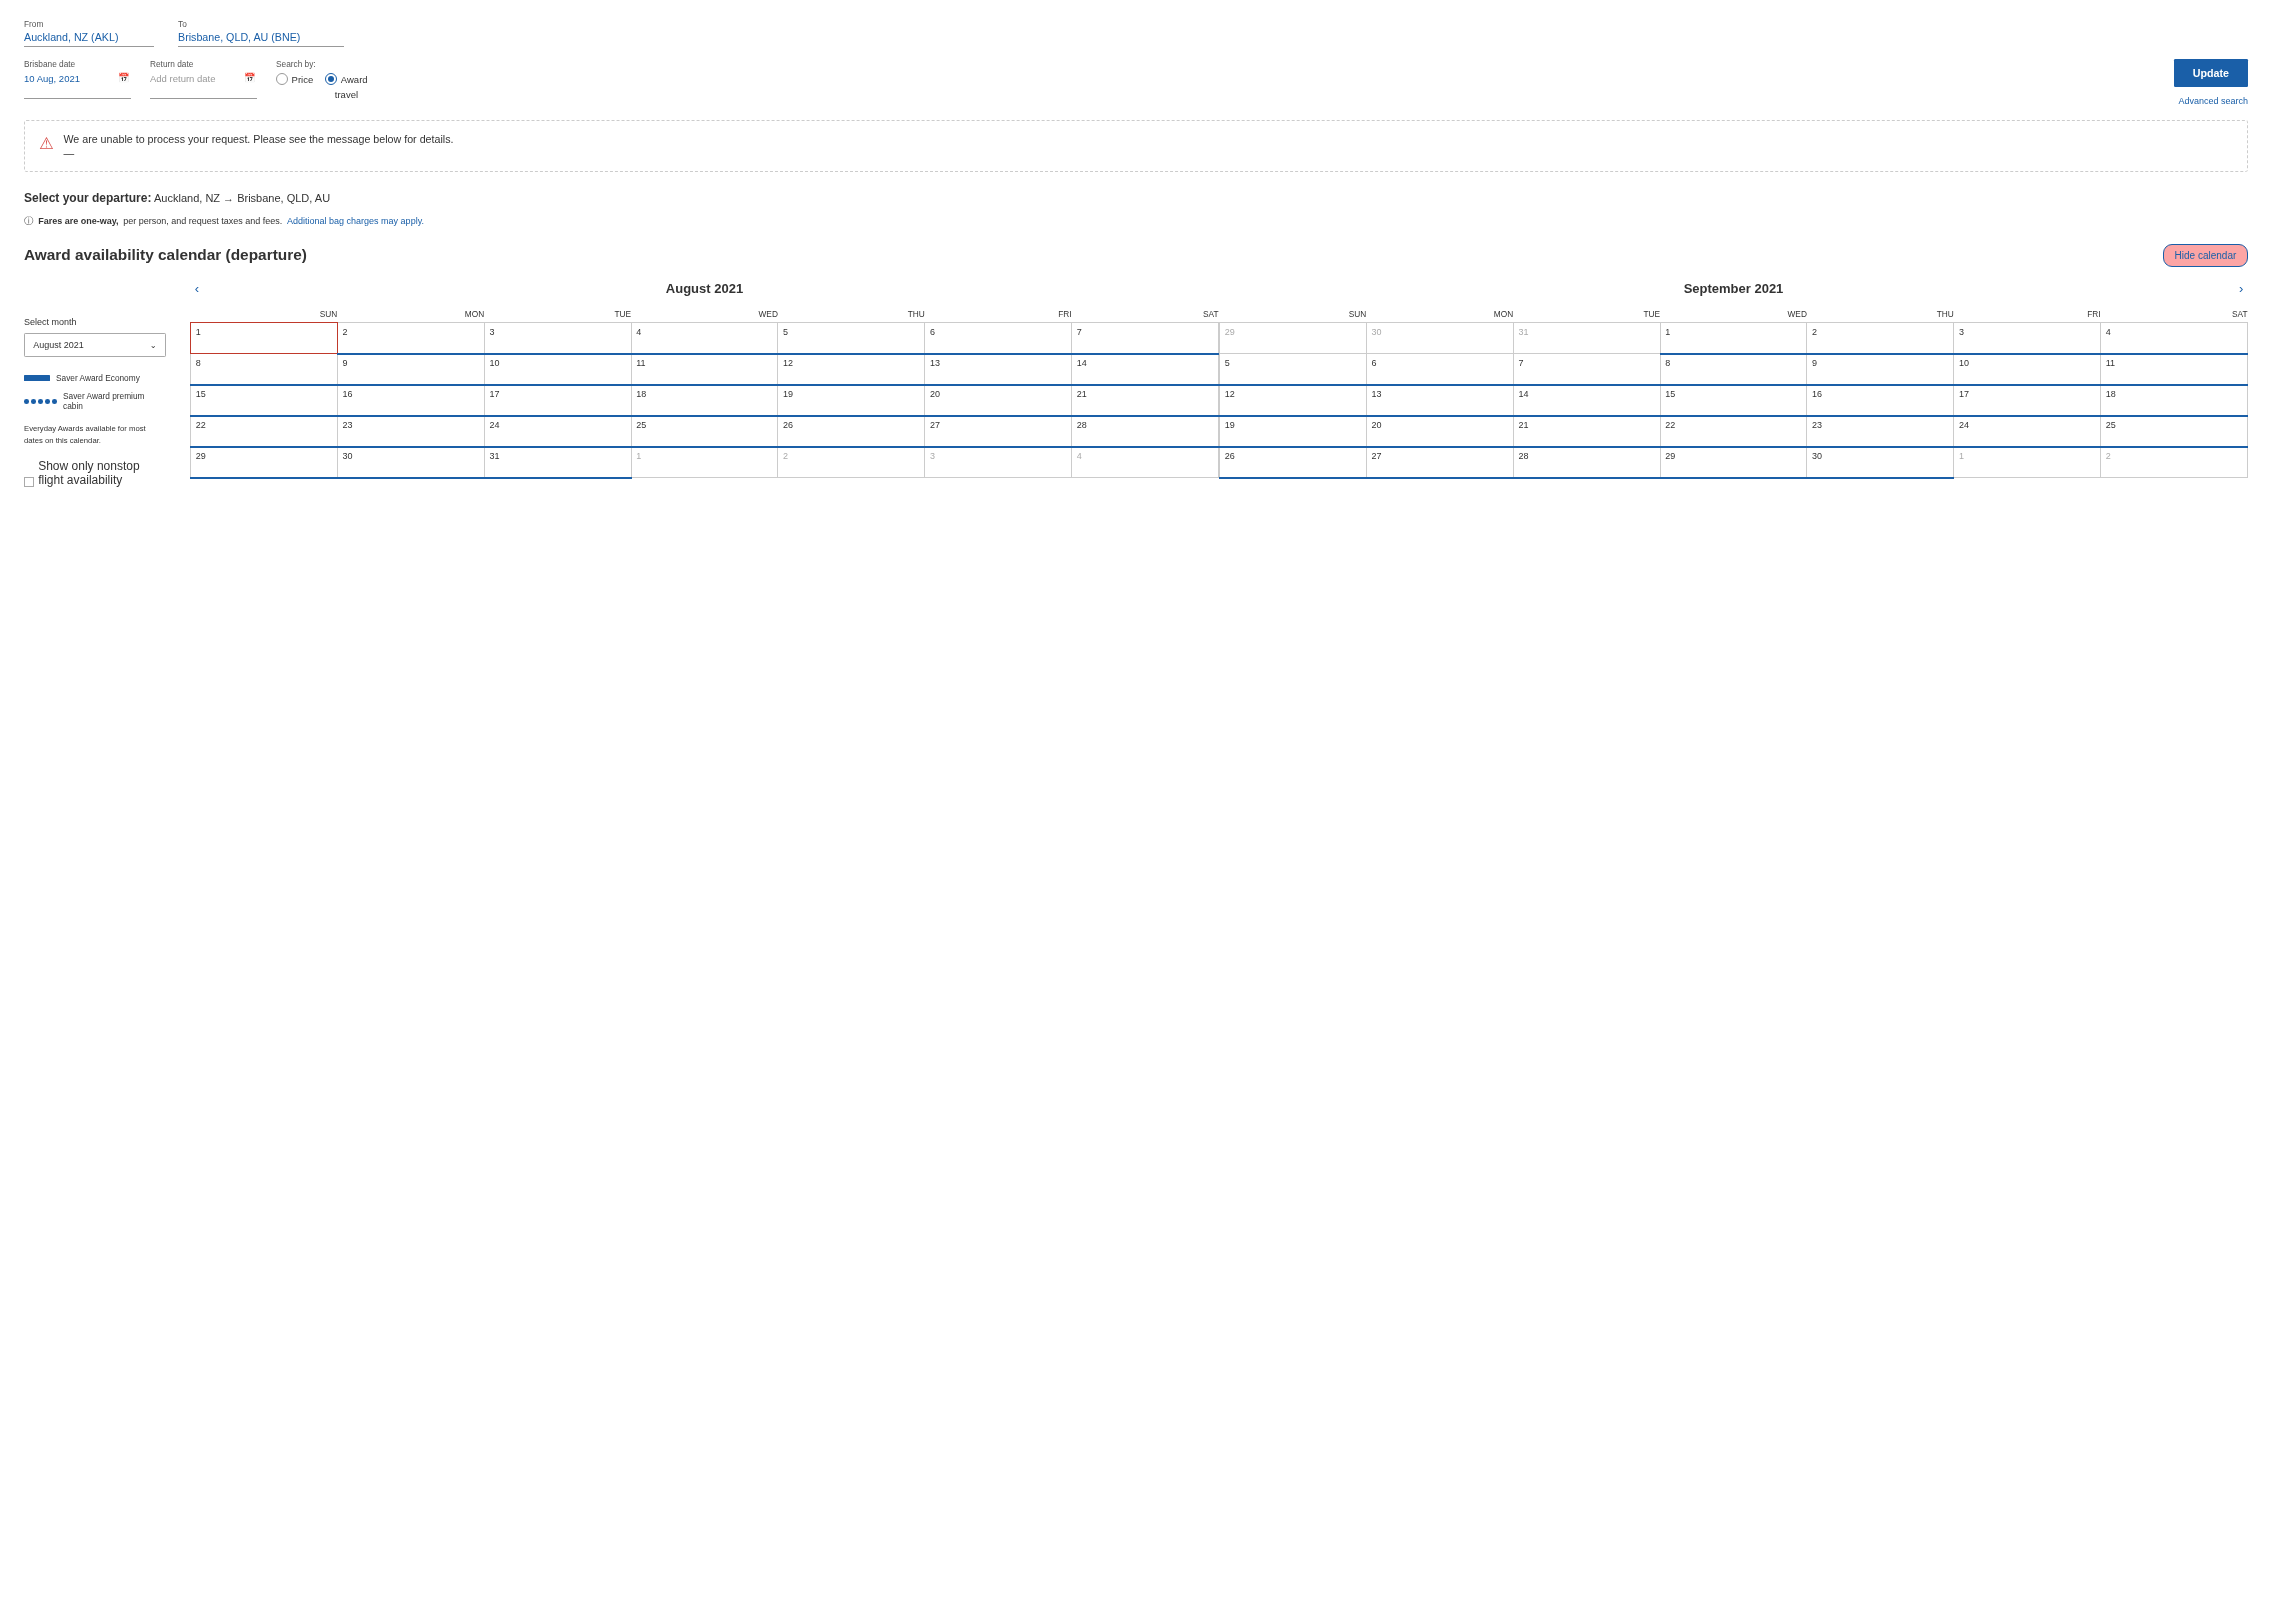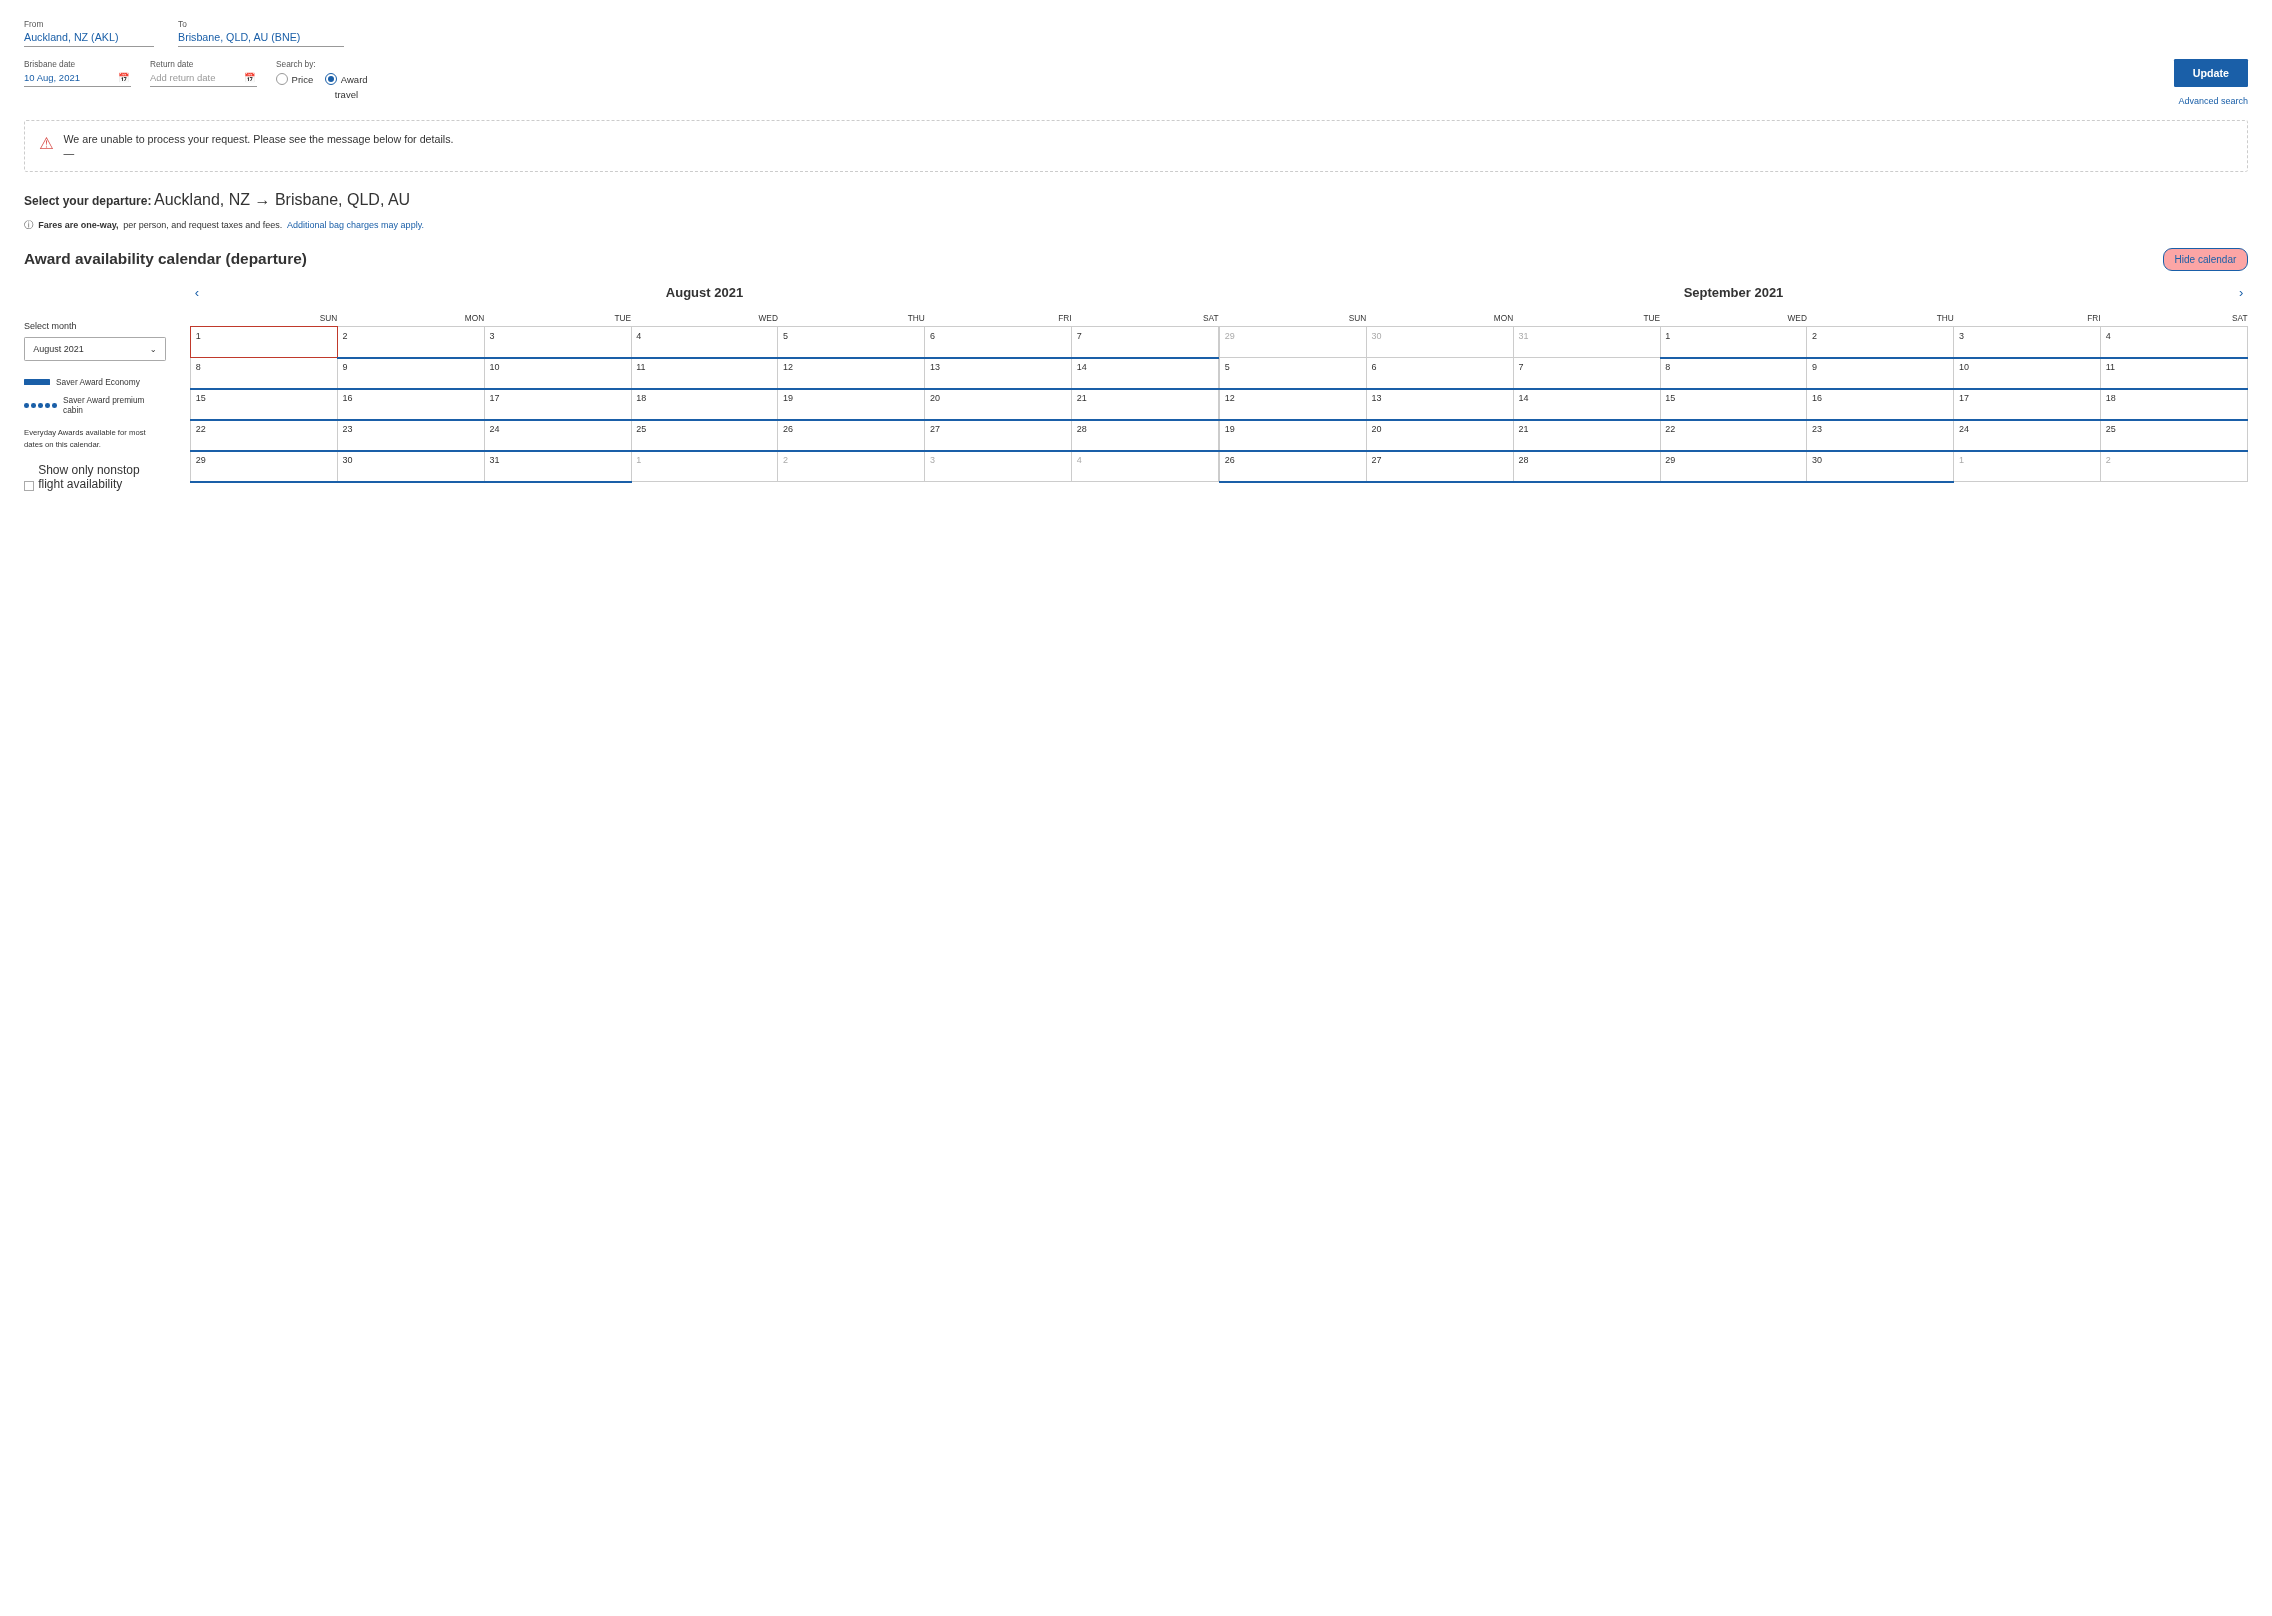--- a/index.html
+++ b/index.html
@@ -22,22 +22,22 @@
       border-bottom: 0.6px solid #999;
       padding-bottom: 2.4px;
       min-width: 130px;
     }
     .form-field-to .field-value { min-width: 166px; }
 
     .form-row-2 { display: flex; align-items: flex-start; gap: 19px; }
     .date-field { display: flex; flex-direction: column; }
     .date-field label { font-size: 8.3px; color: #555; margin-bottom: 2.4px; }
     .date-input-wrapper {
-      display: flex; align-items: center; border-bottom: 0.6px solid #999;
-      padding-bottom: 2px; min-width: 107px;
+      display: flex; align-items: flex-end; border-bottom: 0.6px solid #999;
+      padding-bottom: 14px; min-width: 107px;
     }
     .date-value { color: #1a5fa8; font-size: 9.5px; flex: 1; }
     .date-value.placeholder { color: #999; }
     .calendar-icon {
       width: 13px; height: 13px; display: inline-flex; align-items: center;
       justify-content: center; color: #555; font-size: 9.5px; cursor: pointer;
     }
 
     .search-by-field { display: flex; flex-direction: column; }
     .search-by-field label { font-size: 8.3px; color: #555; margin-bottom: 4.7px; }
@@ -80,21 +80,21 @@
     .error-content { display: flex; flex-direction: column; }
     .error-message { font-size: 10.7px; color: #333; }
     .error-dash { font-size: 10.7px; color: #333; margin-top: 2.4px; }
 
     
     .select-departure { margin-bottom: 9.5px; }
     .select-departure-title {
       font-size: 12px; font-weight: bold; display: inline;
     }
     .select-departure-route {
-      font-size: 16px; font-weight: normal; color: #333;
+      font-size: 11px; font-weight: normal; color: #333;
     }
 
     
     .fares-info { display: flex; align-items: center; gap: 4.7px; margin-bottom: 16.6px; font-size: 9px; }
     .info-icon { color: #555; font-size: 9.5px; }
     .fares-info .bold { font-weight: bold; }
     .fares-info .link { color: #1a5fa8; cursor: pointer; text-decoration: none; }
 
     
     .calendar-header-row {

